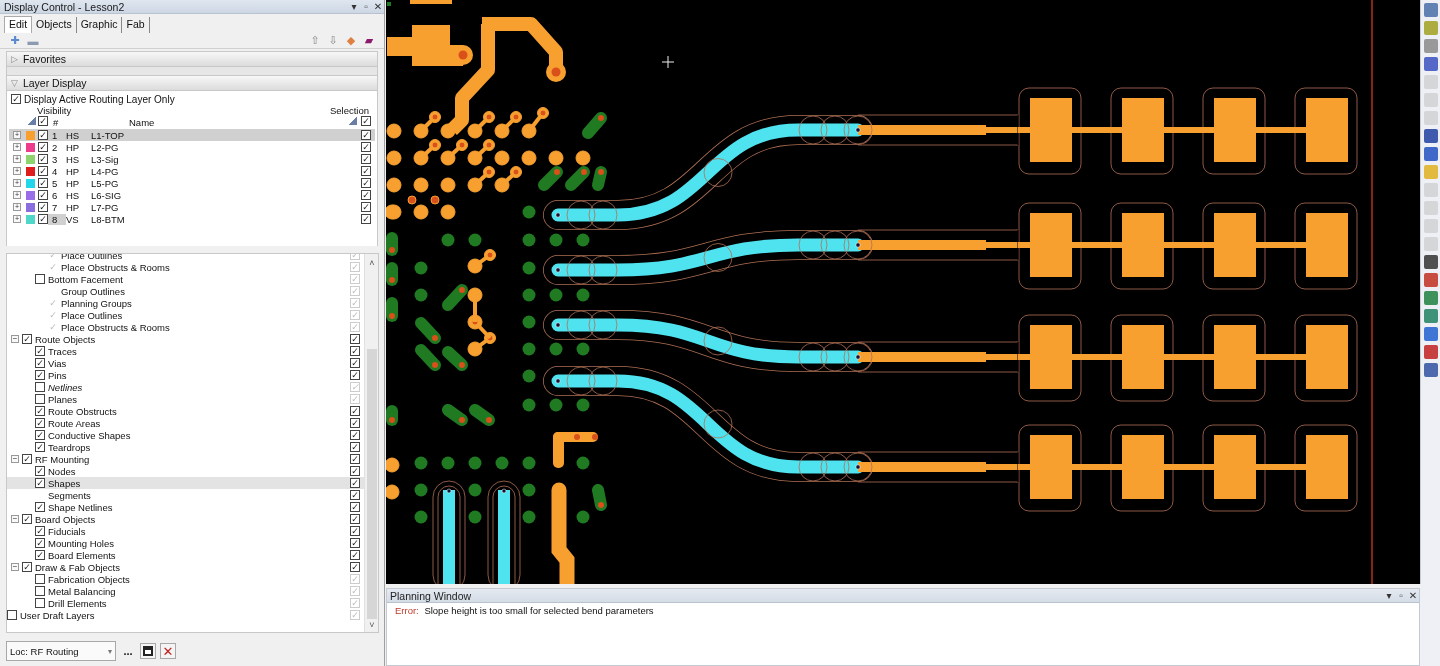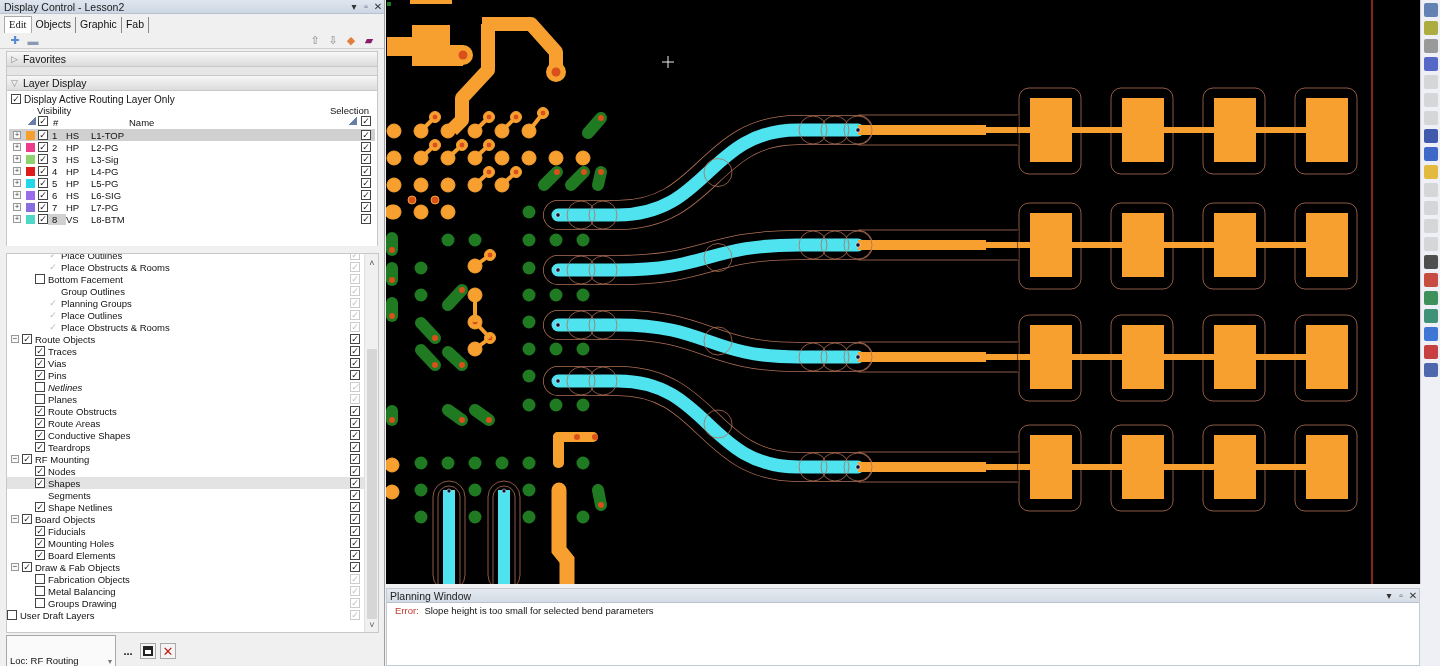--- a/index.html
+++ b/index.html
@@ -6,21 +6,21 @@
   html, body { width: 1440px; height: 666px; overflow: hidden; background: #f0f0f0; font-family: "Liberation Sans", sans-serif; font-size: 11px; color: #111; }
   .root { position: relative; width: 1440px; height: 666px; }
 
   
   .panel { position: absolute; left: 0; top: 0; width: 385px; height: 666px; background: #f0f0f0; border-right: 1px solid #a0a0a0; }
   .panel-title { height: 14px; background: linear-gradient(#dfe6ef, #cdd7e4); display: flex; align-items: center; padding-left: 4px; font-size: 10.5px; color: #1a1a1a; border-bottom: 1px solid #b9c3d0; }
   .panel-title .spacer { flex: 1; }
   .panel-title .tbtn { width: 12px; text-align: center; font-size: 10px; color: #333; cursor: default; }
   .tabs { height: 18px; display: flex; align-items: flex-end; padding-left: 4px; margin-top: 1px; }
   .tab { padding: 1px 4px 2px; font-size: 10.5px; border-right: 1px solid #888; line-height: 13px; }
-  .tab.active { background: #fff; border: 1px solid #aaa; border-bottom: none; font-family: Liberation Serif, serif; }
+  .tab.active { background: #fff; border: 1px solid #aaa; border-bottom: none; }
   .toolbar { height: 16px; display: flex; align-items: center; padding: 0 6px; border-bottom: 1px solid #d0d0d0; }
   .toolbar .spacer { flex: 1; }
   .ticon { width: 14px; height: 12px; margin: 0 2px; display: inline-flex; align-items: center; justify-content: center; font-size: 11px; color: #888; }
   .section-header { height: 16px; margin: 2px 6px 0; background: linear-gradient(#f7f7f7, #dcdcdc); border: 1px solid #c8c8c8; display: flex; align-items: center; padding-left: 4px; font-size: 10.5px; gap: 5px; }
   .section-header .tri { color: #888; font-size: 9px; }
   .gap-bar { height: 8px; margin: 0 6px; background: #e6e6e6; border-left: 1px solid #c8c8c8; border-right: 1px solid #c8c8c8; }
   .layer-box { margin: 0 6px; background: #fff; border-left: 1px solid #c8c8c8; border-right: 1px solid #c8c8c8; padding: 2px 2px 0; }
   .opt-row { height: 12px; display: flex; align-items: center; gap: 3px; font-size: 10px; padding-left: 2px; }
   .cb { width: 10px; height: 10px; border: 1px solid #444; background: #fff; display: inline-flex; align-items: center; justify-content: center; font-size: 9px; line-height: 9px; color: #222; flex: none; }
   .cb.dim { border-color: #ccc; color: #bbb; }
@@ -39,21 +39,21 @@
   .tree-row { height: 12px; display: flex; align-items: center; font-size: 9.5px; position: relative; padding-right: 20px; }
   .tree-row.sel { background: #e3e3e3; }
   .tree-row .minus { width: 8px; height: 8px; border: 1px solid #999; font-size: 8px; line-height: 5px; text-align: center; color: #333; background: #f8f8f8; flex: none; margin-right: 3px; }
   .tree-row .label { margin-left: 3px; white-space: nowrap; }
   .tree-row .rsel { position: absolute; right: 18px; top: 1px; }
   .vscroll { position: absolute; right: 0; top: 0; width: 14px; height: 100%; background: #f0f0f0; border-left: 1px solid #e0e0e0; }
   .vscroll .thumb { position: absolute; left: 2px; width: 10px; top: 95px; height: 270px; background: #d6d6d6; }
   .vscroll .arr { position: absolute; left: 0; width: 14px; text-align: center; font-size: 9px; color: #555; }
 
   .bottom-bar { position: absolute; left: 6px; top: 642px; height: 18px; display: flex; align-items: center; gap: 4px; }
-  .loc-select { width: 110px; height: 32px; border: 1px solid #a8a8a8; background: #fafafa; font-size: 9.5px; display: flex; align-items: flex-end; padding-left: 3px; position: relative; }
+  .loc-select { width: 110px; height: 20px; border: 1px solid #a8a8a8; background: #fafafa; font-size: 9.5px; display: flex; align-items: center; padding-left: 3px; position: relative; }
   .loc-select .arrow { position: absolute; right: 3px; font-size: 8px; color: #777; }
   .sq-btn { width: 16px; height: 16px; border: 1px solid #a8a8a8; background: #f4f4f4; display: flex; align-items: center; justify-content: center; font-size: 11px; }
 
   
   .canvas { position: absolute; left: 386px; top: 0; width: 1034px; height: 584px; background: #000; overflow: hidden; }
   .canvas svg { display: block; }
   .right-tools { position: absolute; left: 1420px; top: 0; width: 20px; height: 584px; background: #eef0f5; border-left: 1px solid #c8ccd6; }
   .rt-icon { width: 14px; height: 14px; margin: 3px 3px 4px; border-radius: 2px; }
 
   
@@ -343,21 +343,21 @@
             <span class="label">Fabrication Objects</span>
             <span class="cb dim rsel">✓</span>
           </div>
           <div class="tree-row" style="padding-left: 28px;">
             <span class="cb"></span>
             <span class="label">Metal Balancing</span>
             <span class="cb dim rsel">✓</span>
           </div>
           <div class="tree-row" style="padding-left: 28px;">
             <span class="cb"></span>
-            <span class="label">Groups Drawing</span>
+            <span class="label">Drill Elements</span>
             <span class="cb dim rsel">✓</span>
           </div>
           <div class="tree-row" style="">
             <span class="cb"></span>
             <span class="label">User Draft Layers</span>
             <span class="cb dim rsel">✓</span>
           </div>
           <div class="tree-row" style="padding-left: 27px; margin-top: 13px;">
             <span class="cb"></span>
             <span class="label">Detail Views</span>

